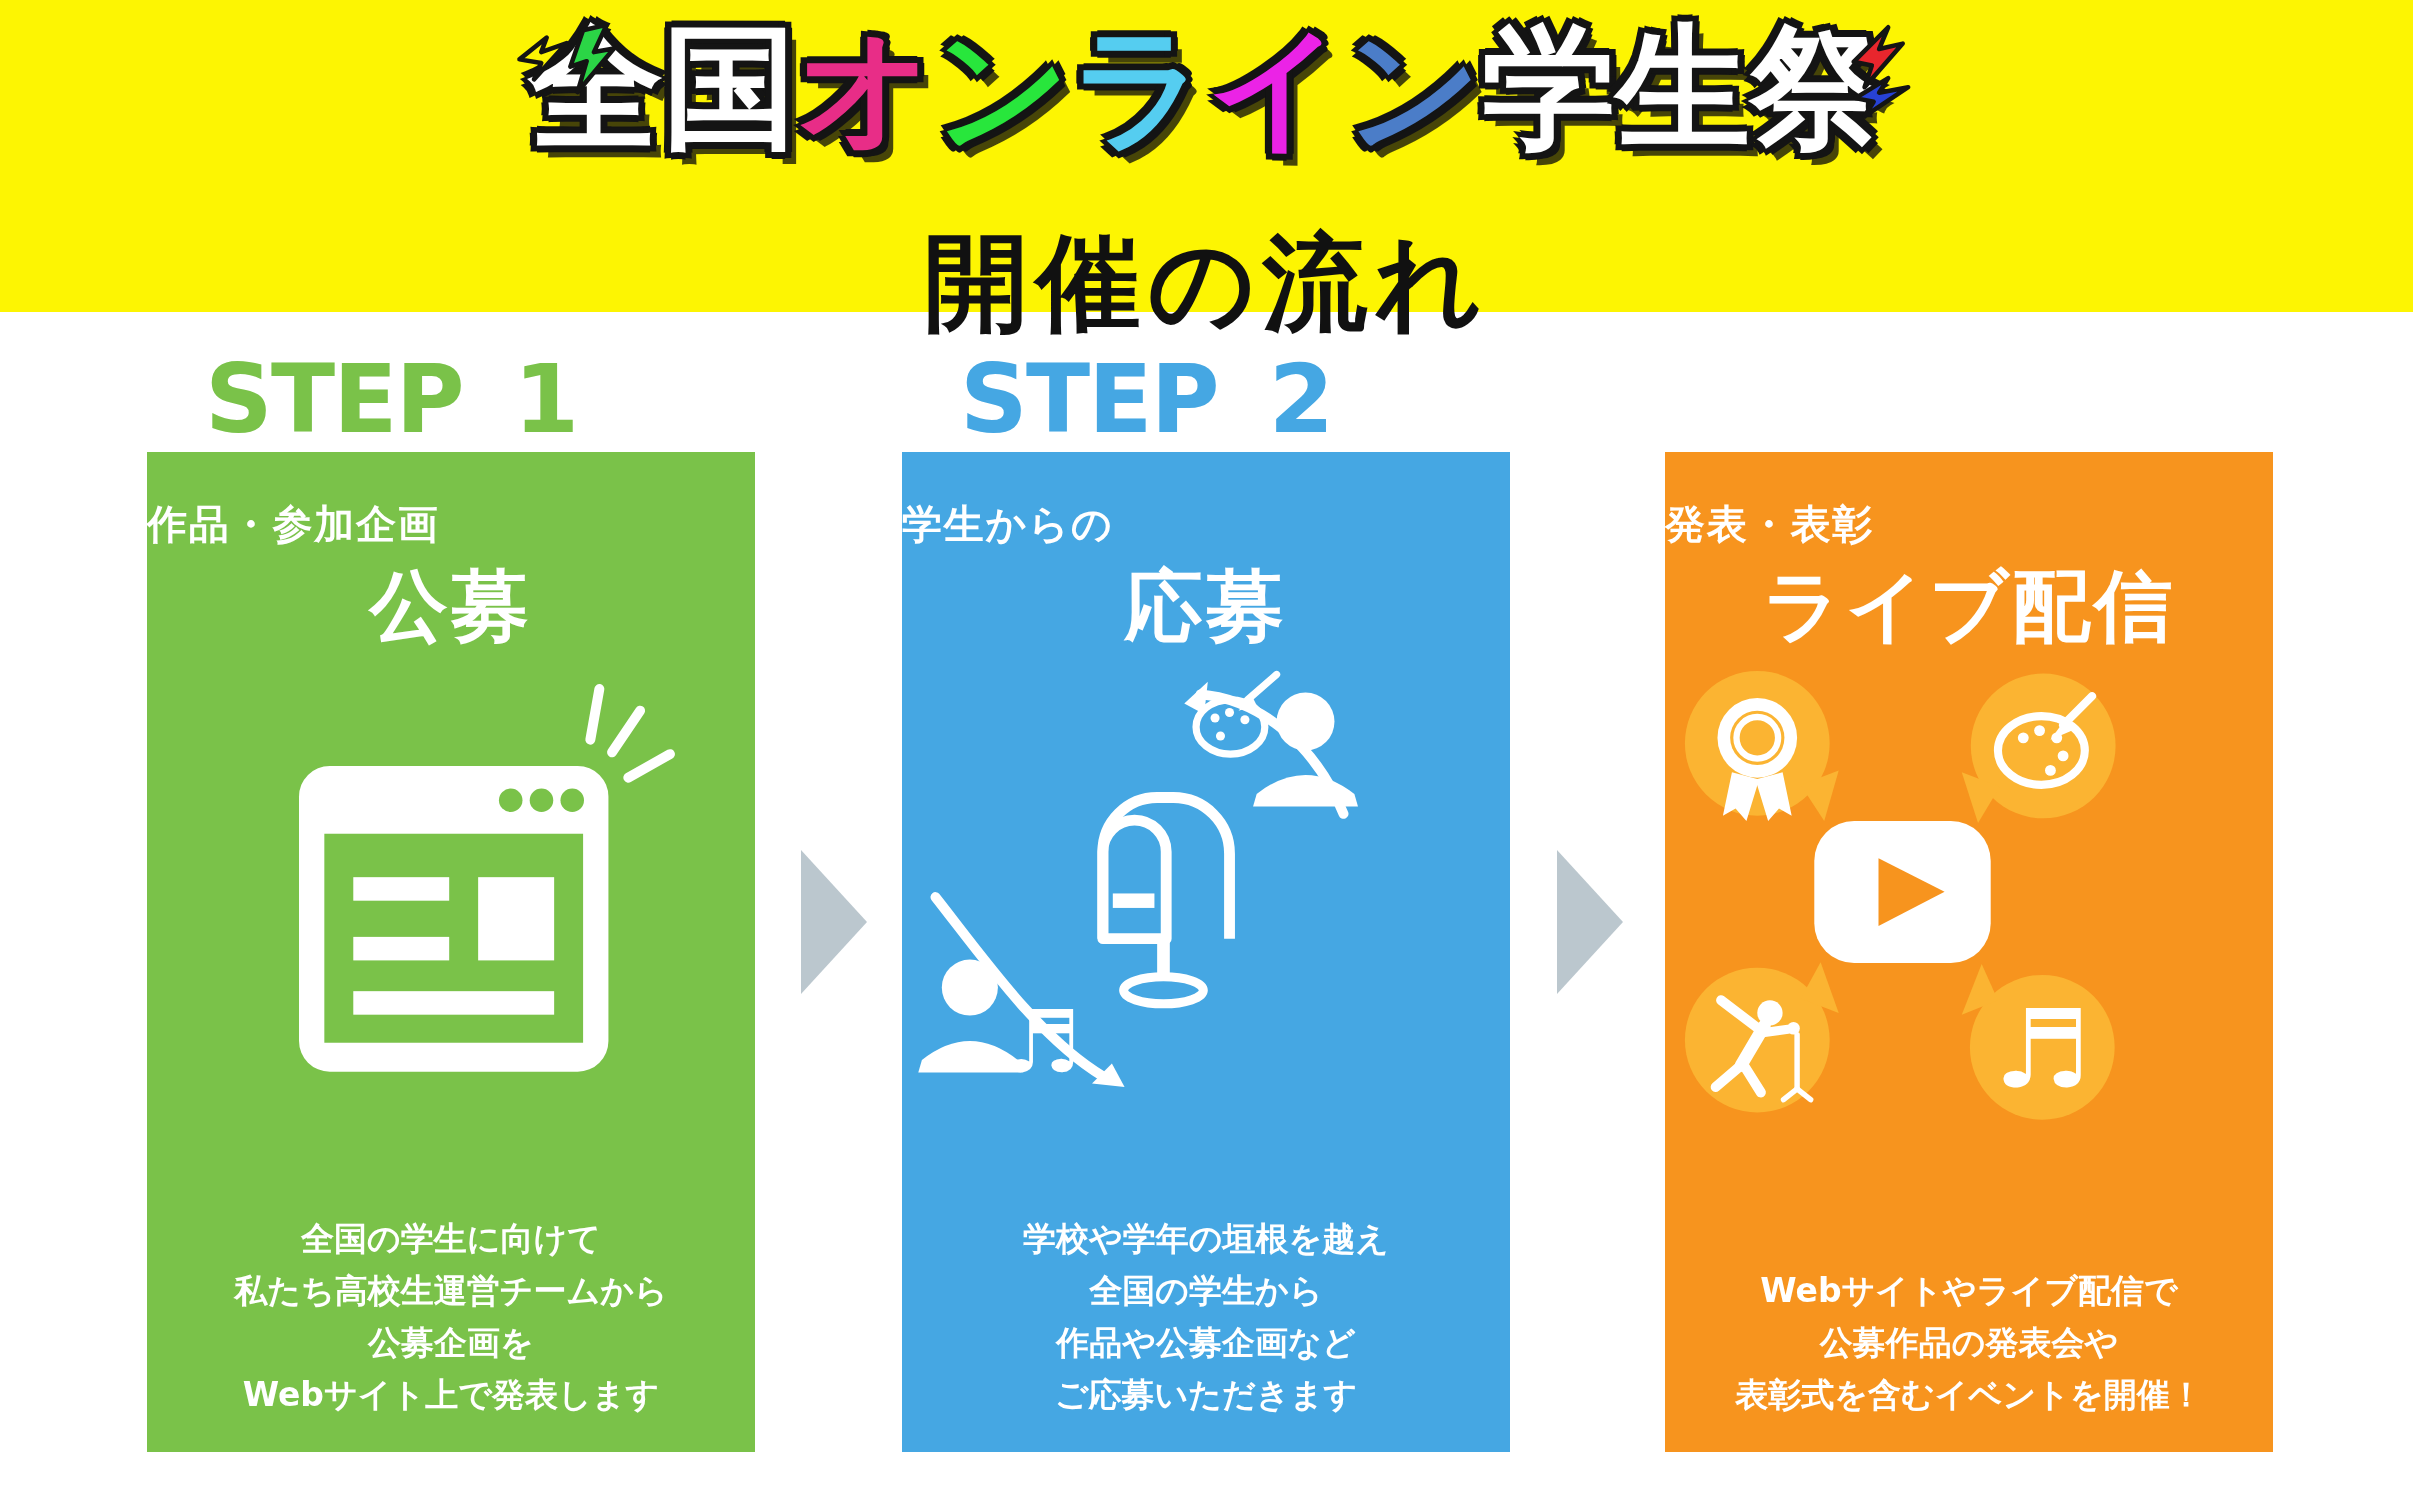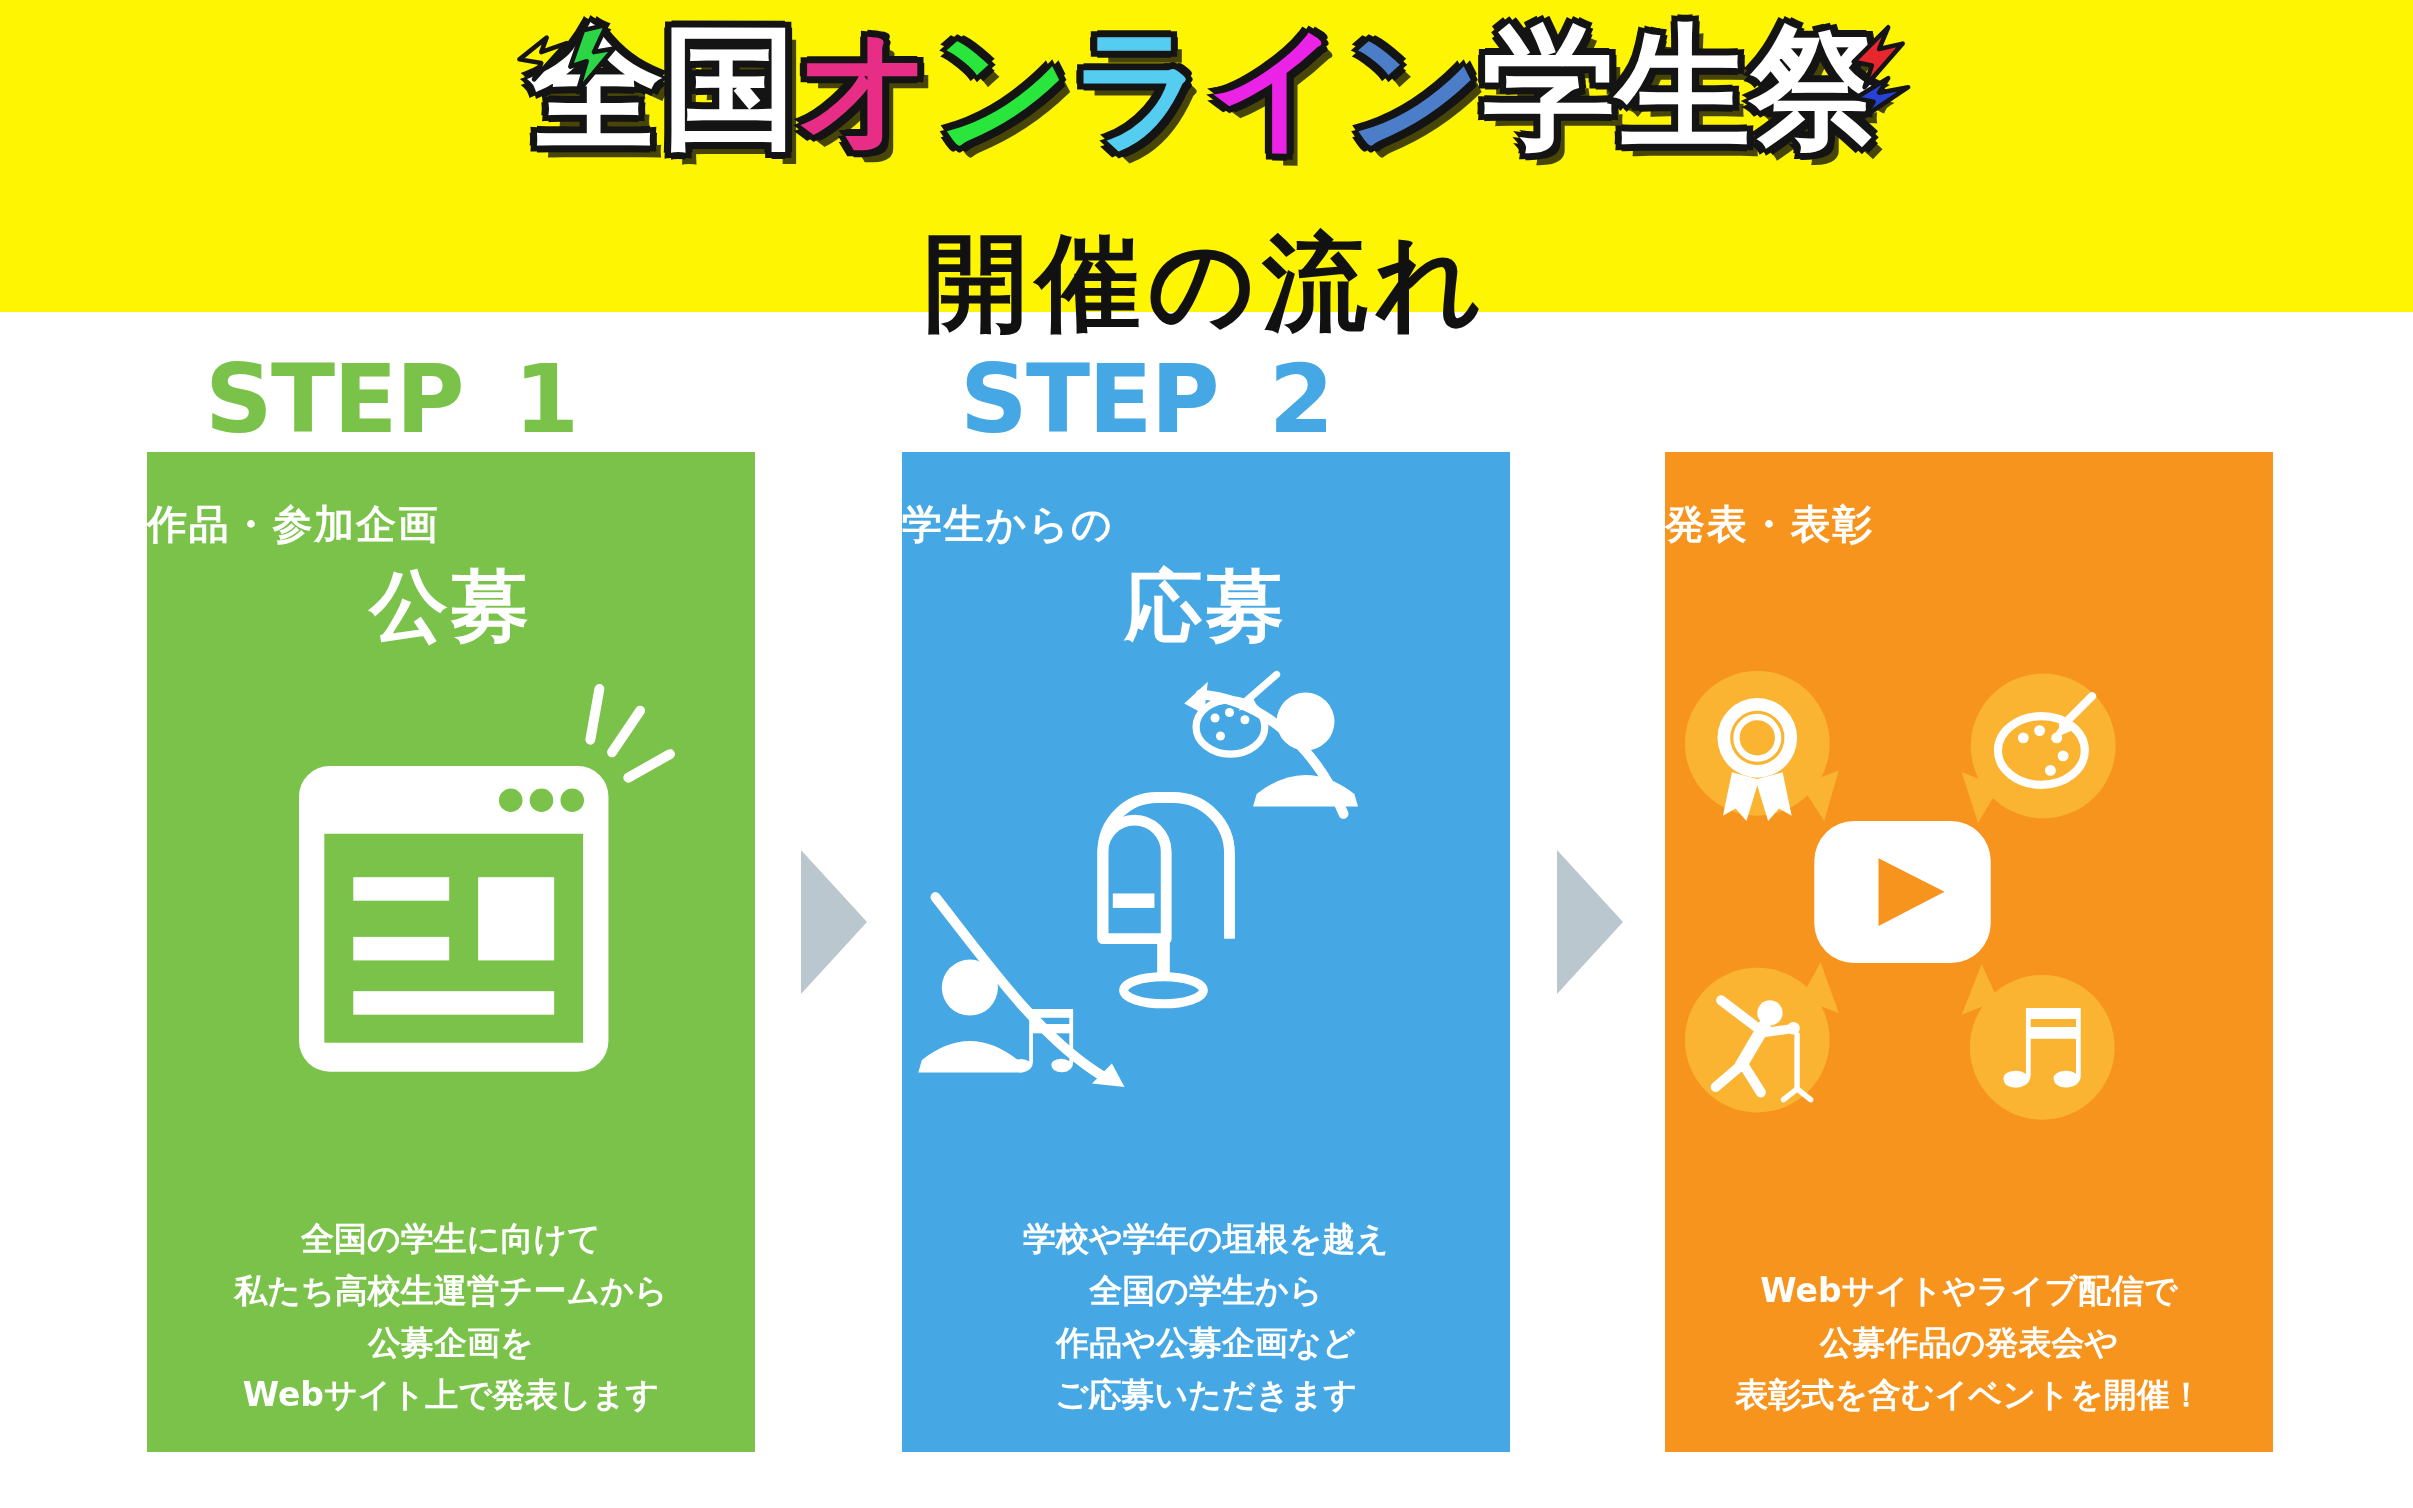--- a/index.html
+++ b/index.html
@@ -156,20 +156,21 @@
           <span style="display:block">ご応募いただきます</span>
         </p>
       </div>
     </section>
 
     <div class="flow-arrow" style="left:1557px"></div>
 
     <section class="step" style="left: 1665px; --step-color: #F7941E; --badge-color: #FBB432;">
       <div class="card">
         <div class="t1">発表・表彰</div>
+        <div class="t2">ライブ配信</div>
 
         <div class="art">
           <svg width="608" height="543" viewBox="0 0 672 600">
 
             <g style="fill:var(--badge-color)">
               <circle cx="102" cy="82" r="80"></circle>
               <polygon points="150,128 192,112 176,168"></polygon>
               <circle cx="418" cy="85" r="80"></circle>
               <polygon points="370,130 328,114 346,170"></polygon>
               <circle cx="102" cy="410" r="80"></circle>

